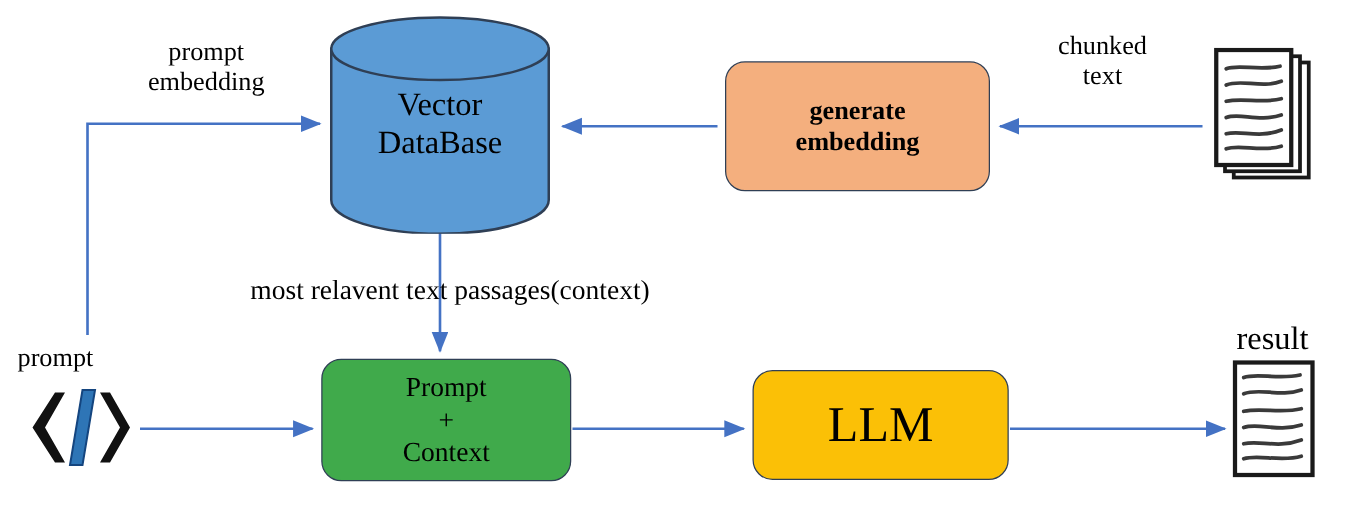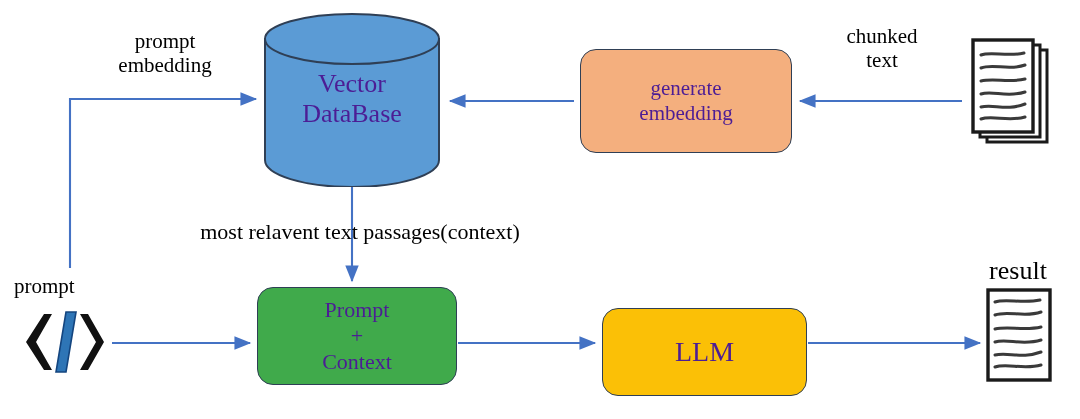--- a/index.html
+++ b/index.html
@@ -24,21 +24,21 @@
     width: 1080px;
     height: 419px;
   }
   .node {
     position: absolute;
     box-sizing: border-box;
     display: flex;
     align-items: center;
     justify-content: center;
     text-align: center;
-    color: #4c1d95;
+    color: #000000;
     line-height: 1.18;
   }
   .rbox {
     border: 1.6px solid #2f3f55;
     border-radius: 16px;
   }
   .label {
     position: absolute;
     color: #000000;
     text-align: center;
@@ -48,21 +48,21 @@
 
   
   #db-cyl       { left: 263px; top: 12px;  width: 178px; height: 175px; }
   #db-cyl .cyltext {
     position: absolute; left: 0; right: 0; top: 50%;
     transform: translateY(-50%);
     font-size: 26px; white-space: pre-line; text-align: center;
   }
   #gen-embed    { left: 580px; top: 49px;  width: 212px; height: 104px; font-size: 21px; }
   #prompt-ctx   { left: 257px; top: 287px; width: 200px; height: 98px;  font-size: 22px; }
-  #llm-box      { left: 602px; top: 308px; width: 205px; height: 88px;  font-size: 28px; }
+  #llm-box      { left: 602px; top: 296px; width: 205px; height: 88px;  font-size: 40px; }
 
   #lbl-prompt-embedding { left: 72px;  top: 30px;  width: 186px; font-size: 21px; }
   #lbl-chunked-text     { left: 806px; top: 25px;  width: 152px; font-size: 21px; }
   #lbl-context          { left: 150px; top: 220px; width: 420px; font-size: 22px; }
   #lbl-prompt           { left: 14px;  top: 275px; width: 120px; font-size: 21px; text-align: left; }
   #lbl-result           { left: 968px; top: 256px; width: 100px; font-size: 26px; }
 
   #docs-stack { position: absolute; left: 969px; top: 38px;  width: 96px; height: 118px; }
   #result-doc { position: absolute; left: 985px; top: 287px; width: 68px; height: 96px; }
   #code-icon  { position: absolute; left: 18px;  top: 310px; width: 104px; height: 64px; }
@@ -97,21 +97,21 @@
   <div id="db-cyl" class="node">
     <svg width="178" height="175" viewBox="0 0 178 175" xmlns="http://www.w3.org/2000/svg">
       <path d="M2,27 L2,148 A87,27 0 0 0 176,148 L176,27 Z" fill="#5B9BD5" stroke="#2F3F55" stroke-width="2"></path>
       <ellipse cx="89" cy="27" rx="87" ry="25" fill="#5B9BD5" stroke="#2F3F55" stroke-width="2"></ellipse>
     </svg>
     <div class="cyltext">Vector
 DataBase</div>
   </div>
 
   <div id="gen-embed" class="node rbox" style="background:#F4AF7E;">
-    <span style="white-space:pre-line;">generate
+    <span style="white-space:pre-line;font-weight:bold;">generate
 embedding</span>
   </div>
 
   <div id="prompt-ctx" class="node rbox" style="background:#40AA4B;">
     <span style="white-space:pre-line;">Prompt
 +
 Context</span>
   </div>
 
   <div id="llm-box" class="node rbox" style="background:#FBC006;">

